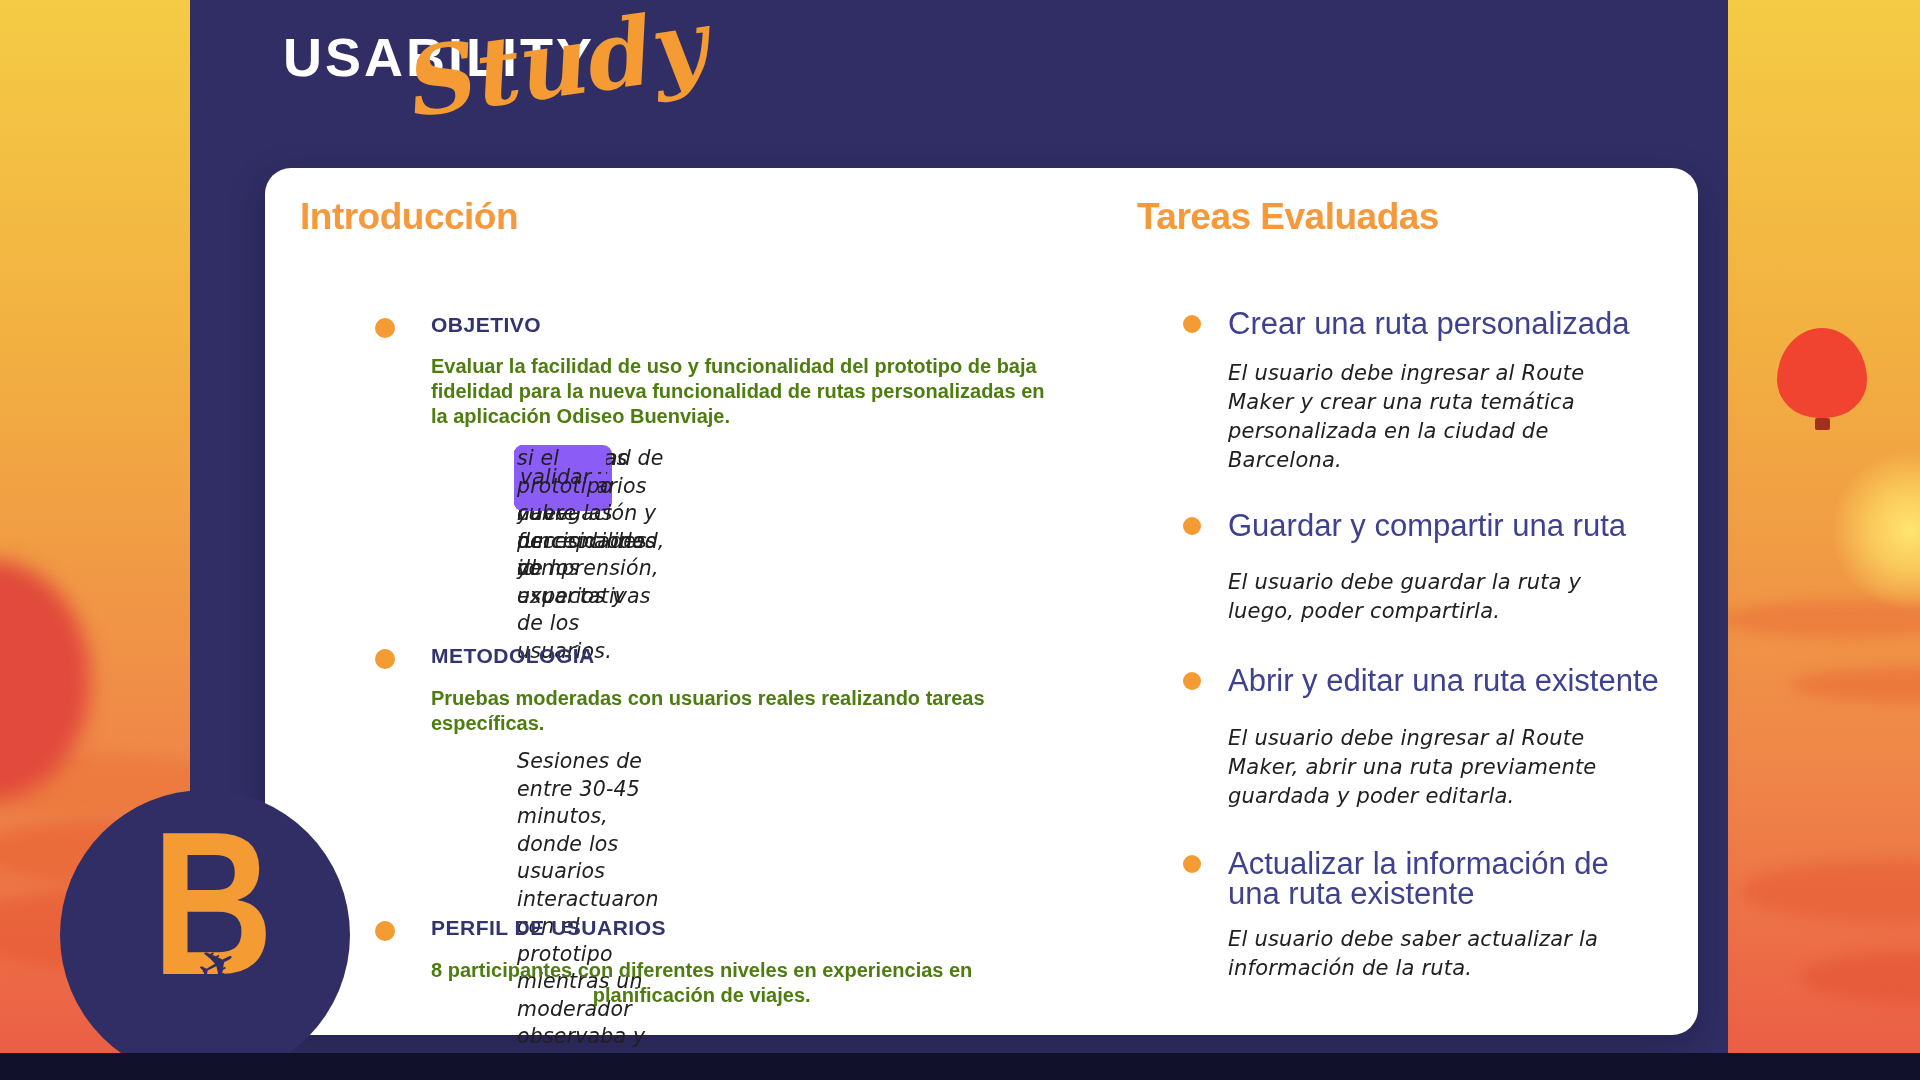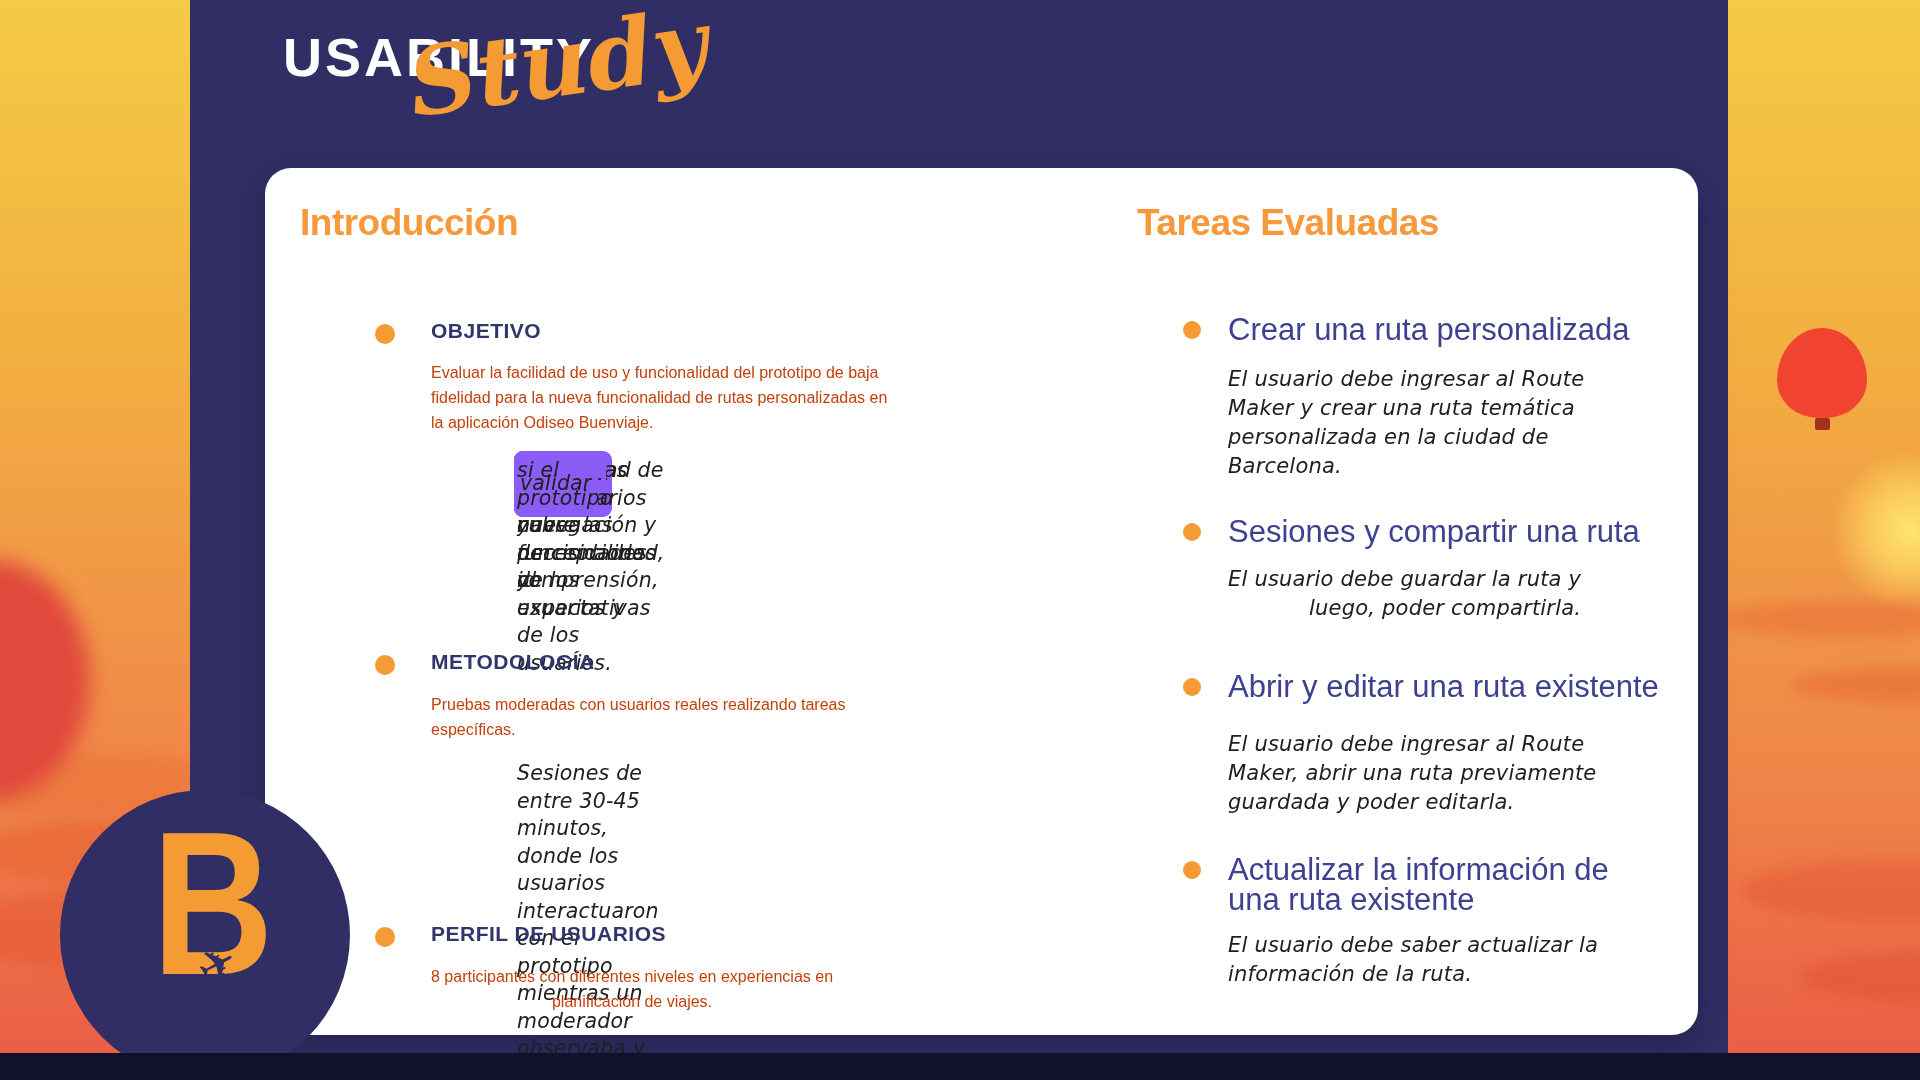--- a/index.html
+++ b/index.html
@@ -36,45 +36,45 @@
   .navy-panel { position:absolute; left:190px; top:0; width:1538px; height:1053px; background:#302E64; }
   
   .title-word { position:absolute; left:283px; top:26px; font-size:54px; font-weight:800;
     letter-spacing:3px; color:#FFFFFF; z-index:5; }
   .title-script { position:absolute; left:408px; top:8px; font-size:94px; z-index:6;
     font-family:"DejaVu Serif", serif; font-style:italic; font-weight:bold; color:#F49B33;
     transform:rotate(-8deg); }
   
   .card { position:absolute; left:265px; top:168px; width:1433px; height:867px; background:#FFFFFF;
     border-radius:26px; box-shadow:0 12px 34px rgba(20,18,50,.35); z-index:3; }
-  .card * { position:absolute;margin-top:6px; }
+  .card * { position:absolute; }
   .col-heading { font-size:37px; font-weight:700; color:#F5993B; letter-spacing:-.5px; }
   .h-intro  { left:35px;  top:28px; }
   .h-tareas { left:872px; top:28px; }
   .dot  { width:20px; height:20px; border-radius:50%; background:#F49B33; }
   .dot-s{ width:18px; height:18px; }
   .sec-title { font-size:21px; font-weight:800; color:#32346E; letter-spacing:.5px; }
-  .body-text { font-size:16px; line-height:25px; font-weight:400; color:#c2410c; white-space:pre-line; }
+  .body-text { font-size:20px; line-height:25px; font-weight:700; color:#4d7c0f; white-space:pre-line; }
   .hand { font-family:"DejaVu Sans", sans-serif; font-style:italic; color:#202020;
     white-space:pre-line; letter-spacing:.2px; }
   .note-l { font-size:20.5px; line-height:27.5px; }
   .note-r { font-size:21px;  line-height:29px; }
   .hl { background:#8b5cf6; border-radius:9px; padding:19px 6px; margin:0 -3px;
     box-decoration-break:clone; -webkit-box-decoration-break:clone; }
   .task-label { font-size:31px; font-weight:500; color:#3E418F; line-height:30px; white-space:pre-line; }
   
   .d1 { left:110px; top:150px; }  .t1 { left:166px; top:145px; }
   .b1 { left:166px; top:186px; }  .n1 { left:252px; top:277px; }
   .d2 { left:110px; top:481px; }  .t2 { left:166px; top:476px; }
   .b2 { left:166px; top:518px; }  .n2 { left:252px; top:580px; }
   .d3 { left:110px; top:753px; }  .t3 { left:166px; top:748px; }
   .b3 { left:166px; top:790px;text-align:center; }
   
   .td1 { left:918px; top:147px; } .tl1 { left:963px; top:141px; } .tn1 { left:963px; top:191px; }
-  .td2 { left:918px; top:349px; } .tl2 { left:963px; top:343px; } .tn2 { left:963px; top:391px;text-align:right; }
+  .td2 { left:918px; top:349px; } .tl2 { left:963px; top:343px; } .tn2 { left:963px; top:400px; }
   .td3 { left:918px; top:504px; } .tl3 { left:963px; top:498px; } .tn3 { left:963px; top:556px; }
   .td4 { left:918px; top:687px; } .tl4 { left:963px; top:681px; } .tn4 { left:963px; top:757px; }
   
   .logo-circle { position:absolute; left:60px; top:790px; width:290px; height:290px;
     border-radius:50%; background:#302E64; z-index:4; }
   .logo-b { position:absolute; left:92px; top:10px; font-size:205px; font-weight:800;
     color:#F49B33; line-height:1; transform:scaleX(.82); transform-origin:left top; }
   .plane { position:absolute; left:138px; top:148px; font-size:46px; color:#302E64;
     transform:rotate(-28deg); font-family:"DejaVu Sans", sans-serif; }
   
@@ -140,21 +140,21 @@
     <div class="col-heading h-tareas">Tareas Evaluadas</div>
 
     <div class="dot dot-s td1"></div>
     <div class="task-label tl1">Crear una ruta personalizada</div>
     <div class="hand note-r tn1">El usuario debe ingresar al Route
 Maker y crear una ruta temática
 personalizada en la ciudad de
 Barcelona.</div>
 
     <div class="dot dot-s td2"></div>
-    <div class="task-label tl2">Sesiones y compartir una ruta</div>
+    <div class="task-label tl2">Guardar y compartir una ruta</div>
     <div class="hand note-r tn2">El usuario debe guardar la ruta y
 luego, poder compartirla.</div>
 
     <div class="dot dot-s td3"></div>
     <div class="task-label tl3">Abrir y editar una ruta existente</div>
     <div class="hand note-r tn3">El usuario debe ingresar al Route
 Maker, abrir una ruta previamente
 guardada y poder editarla.</div>
 
     <div class="dot dot-s td4"></div>

